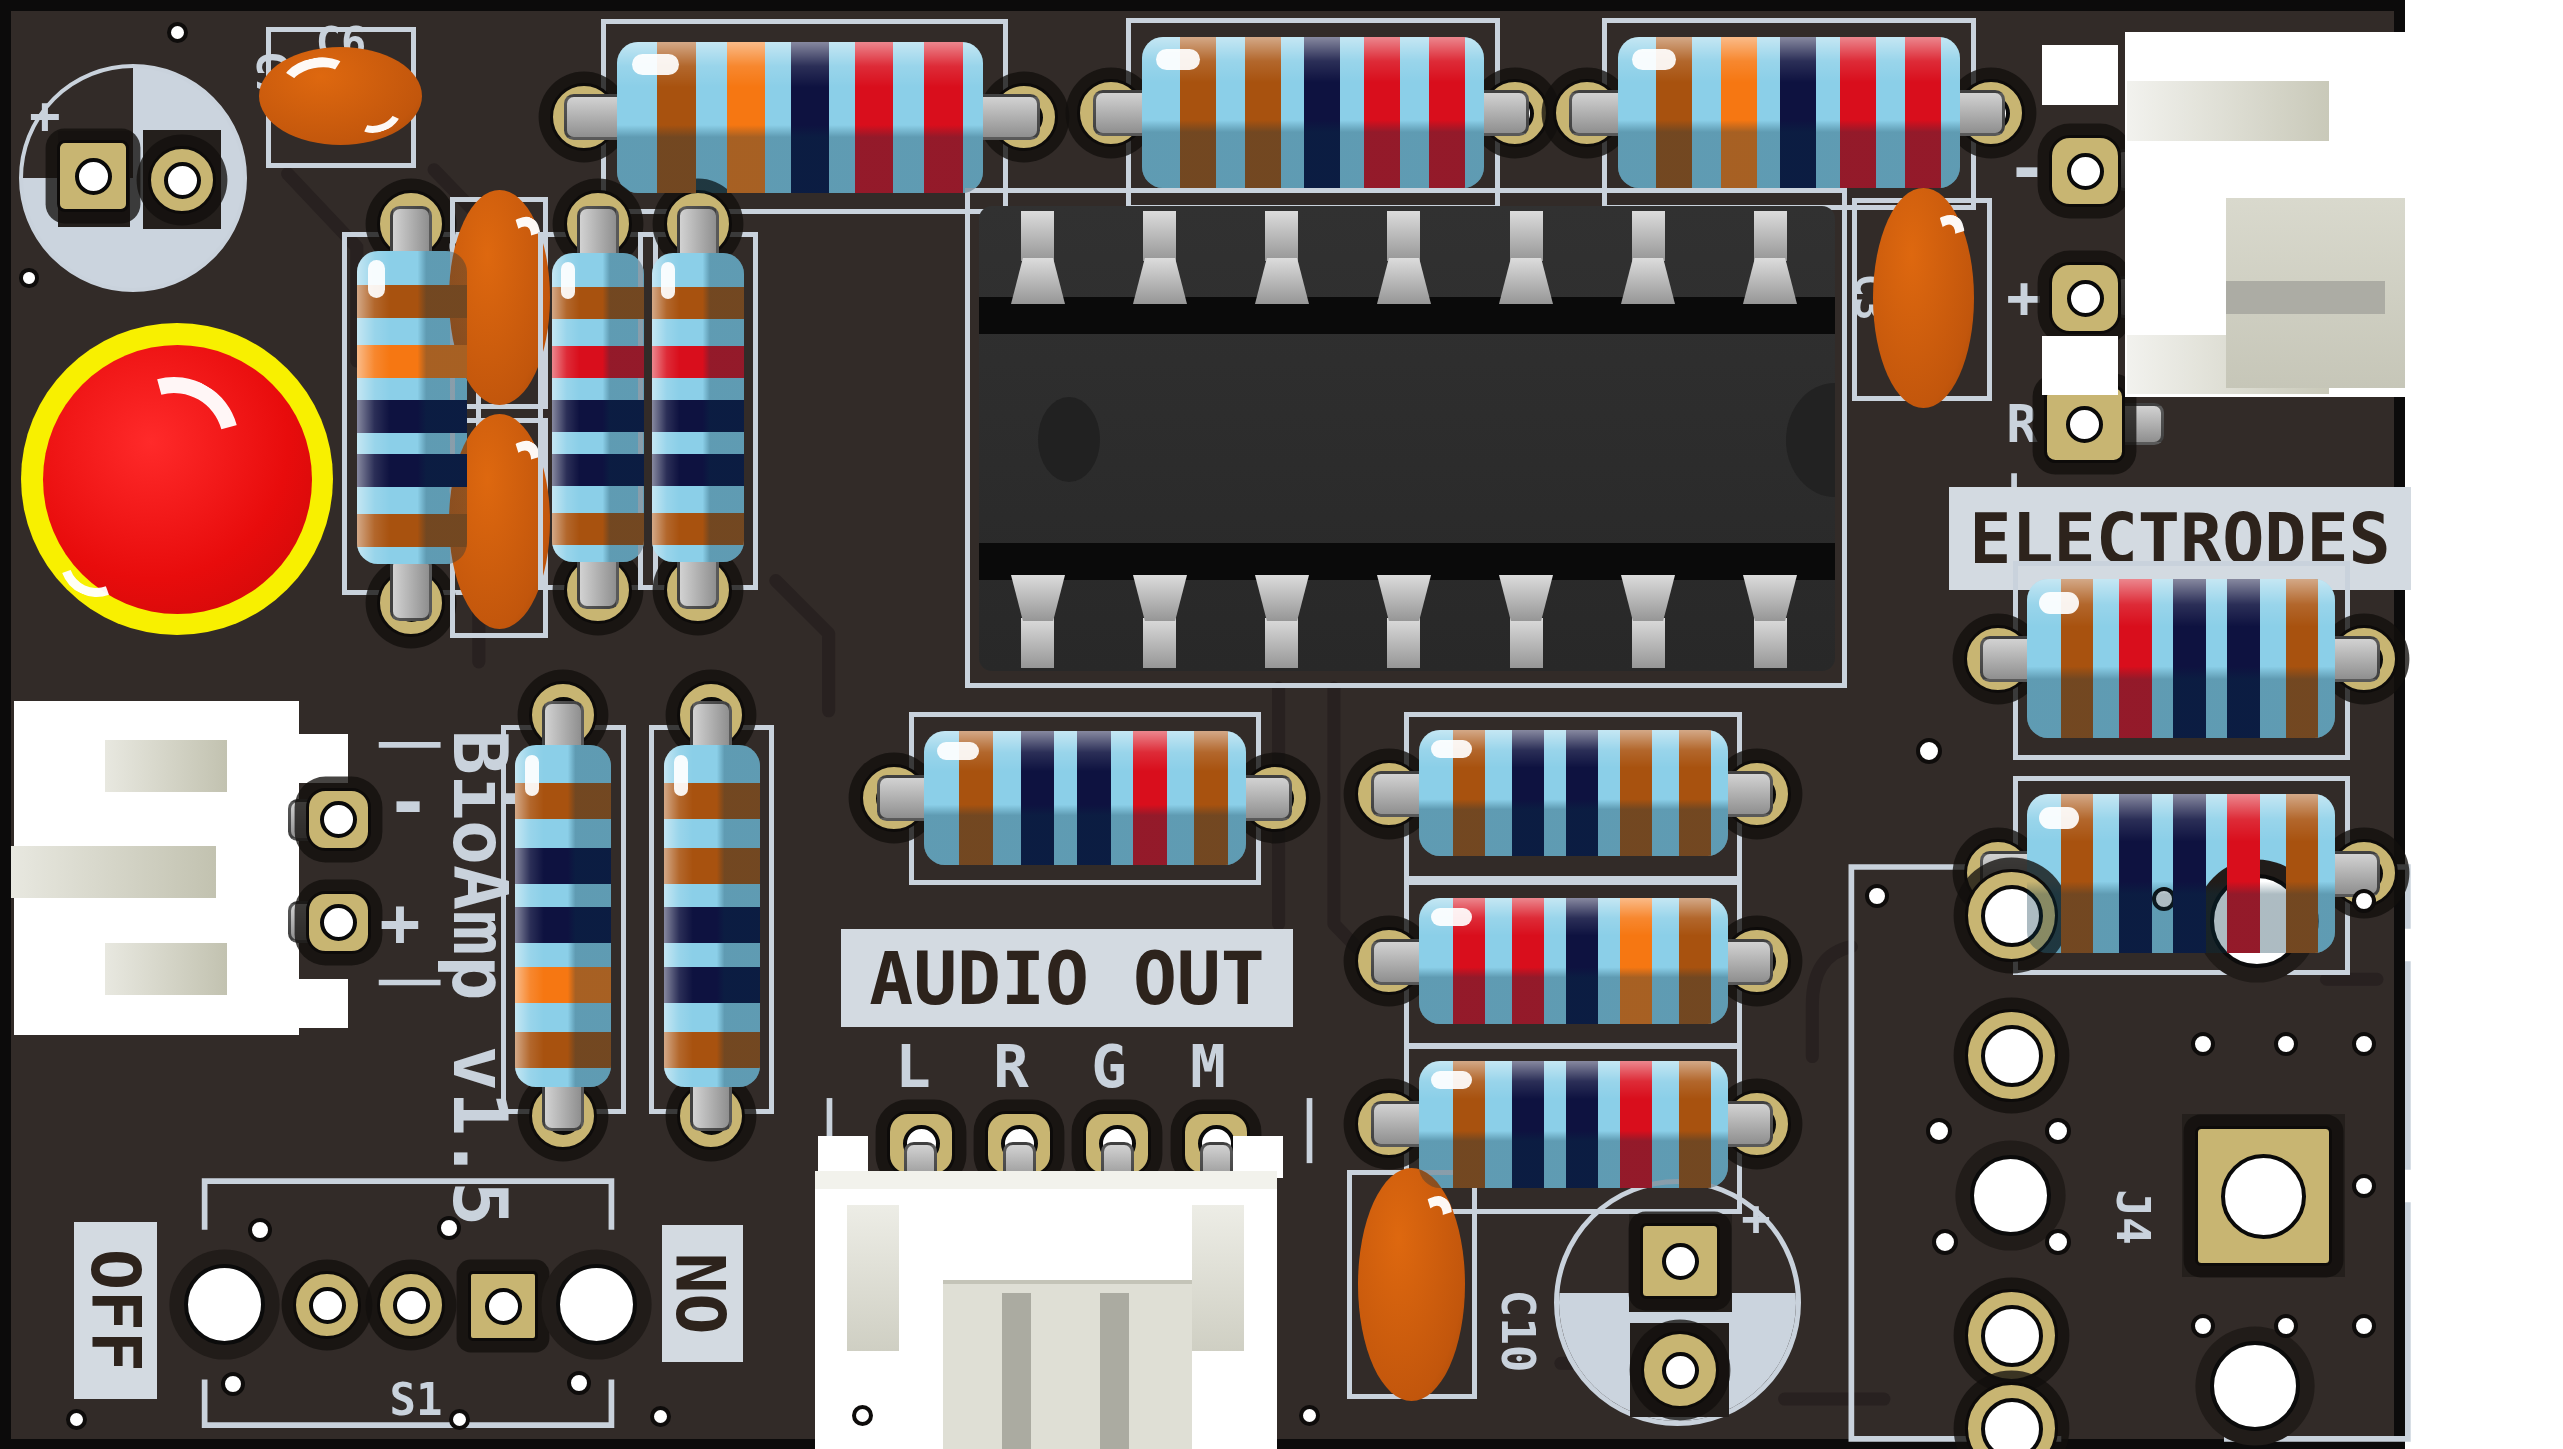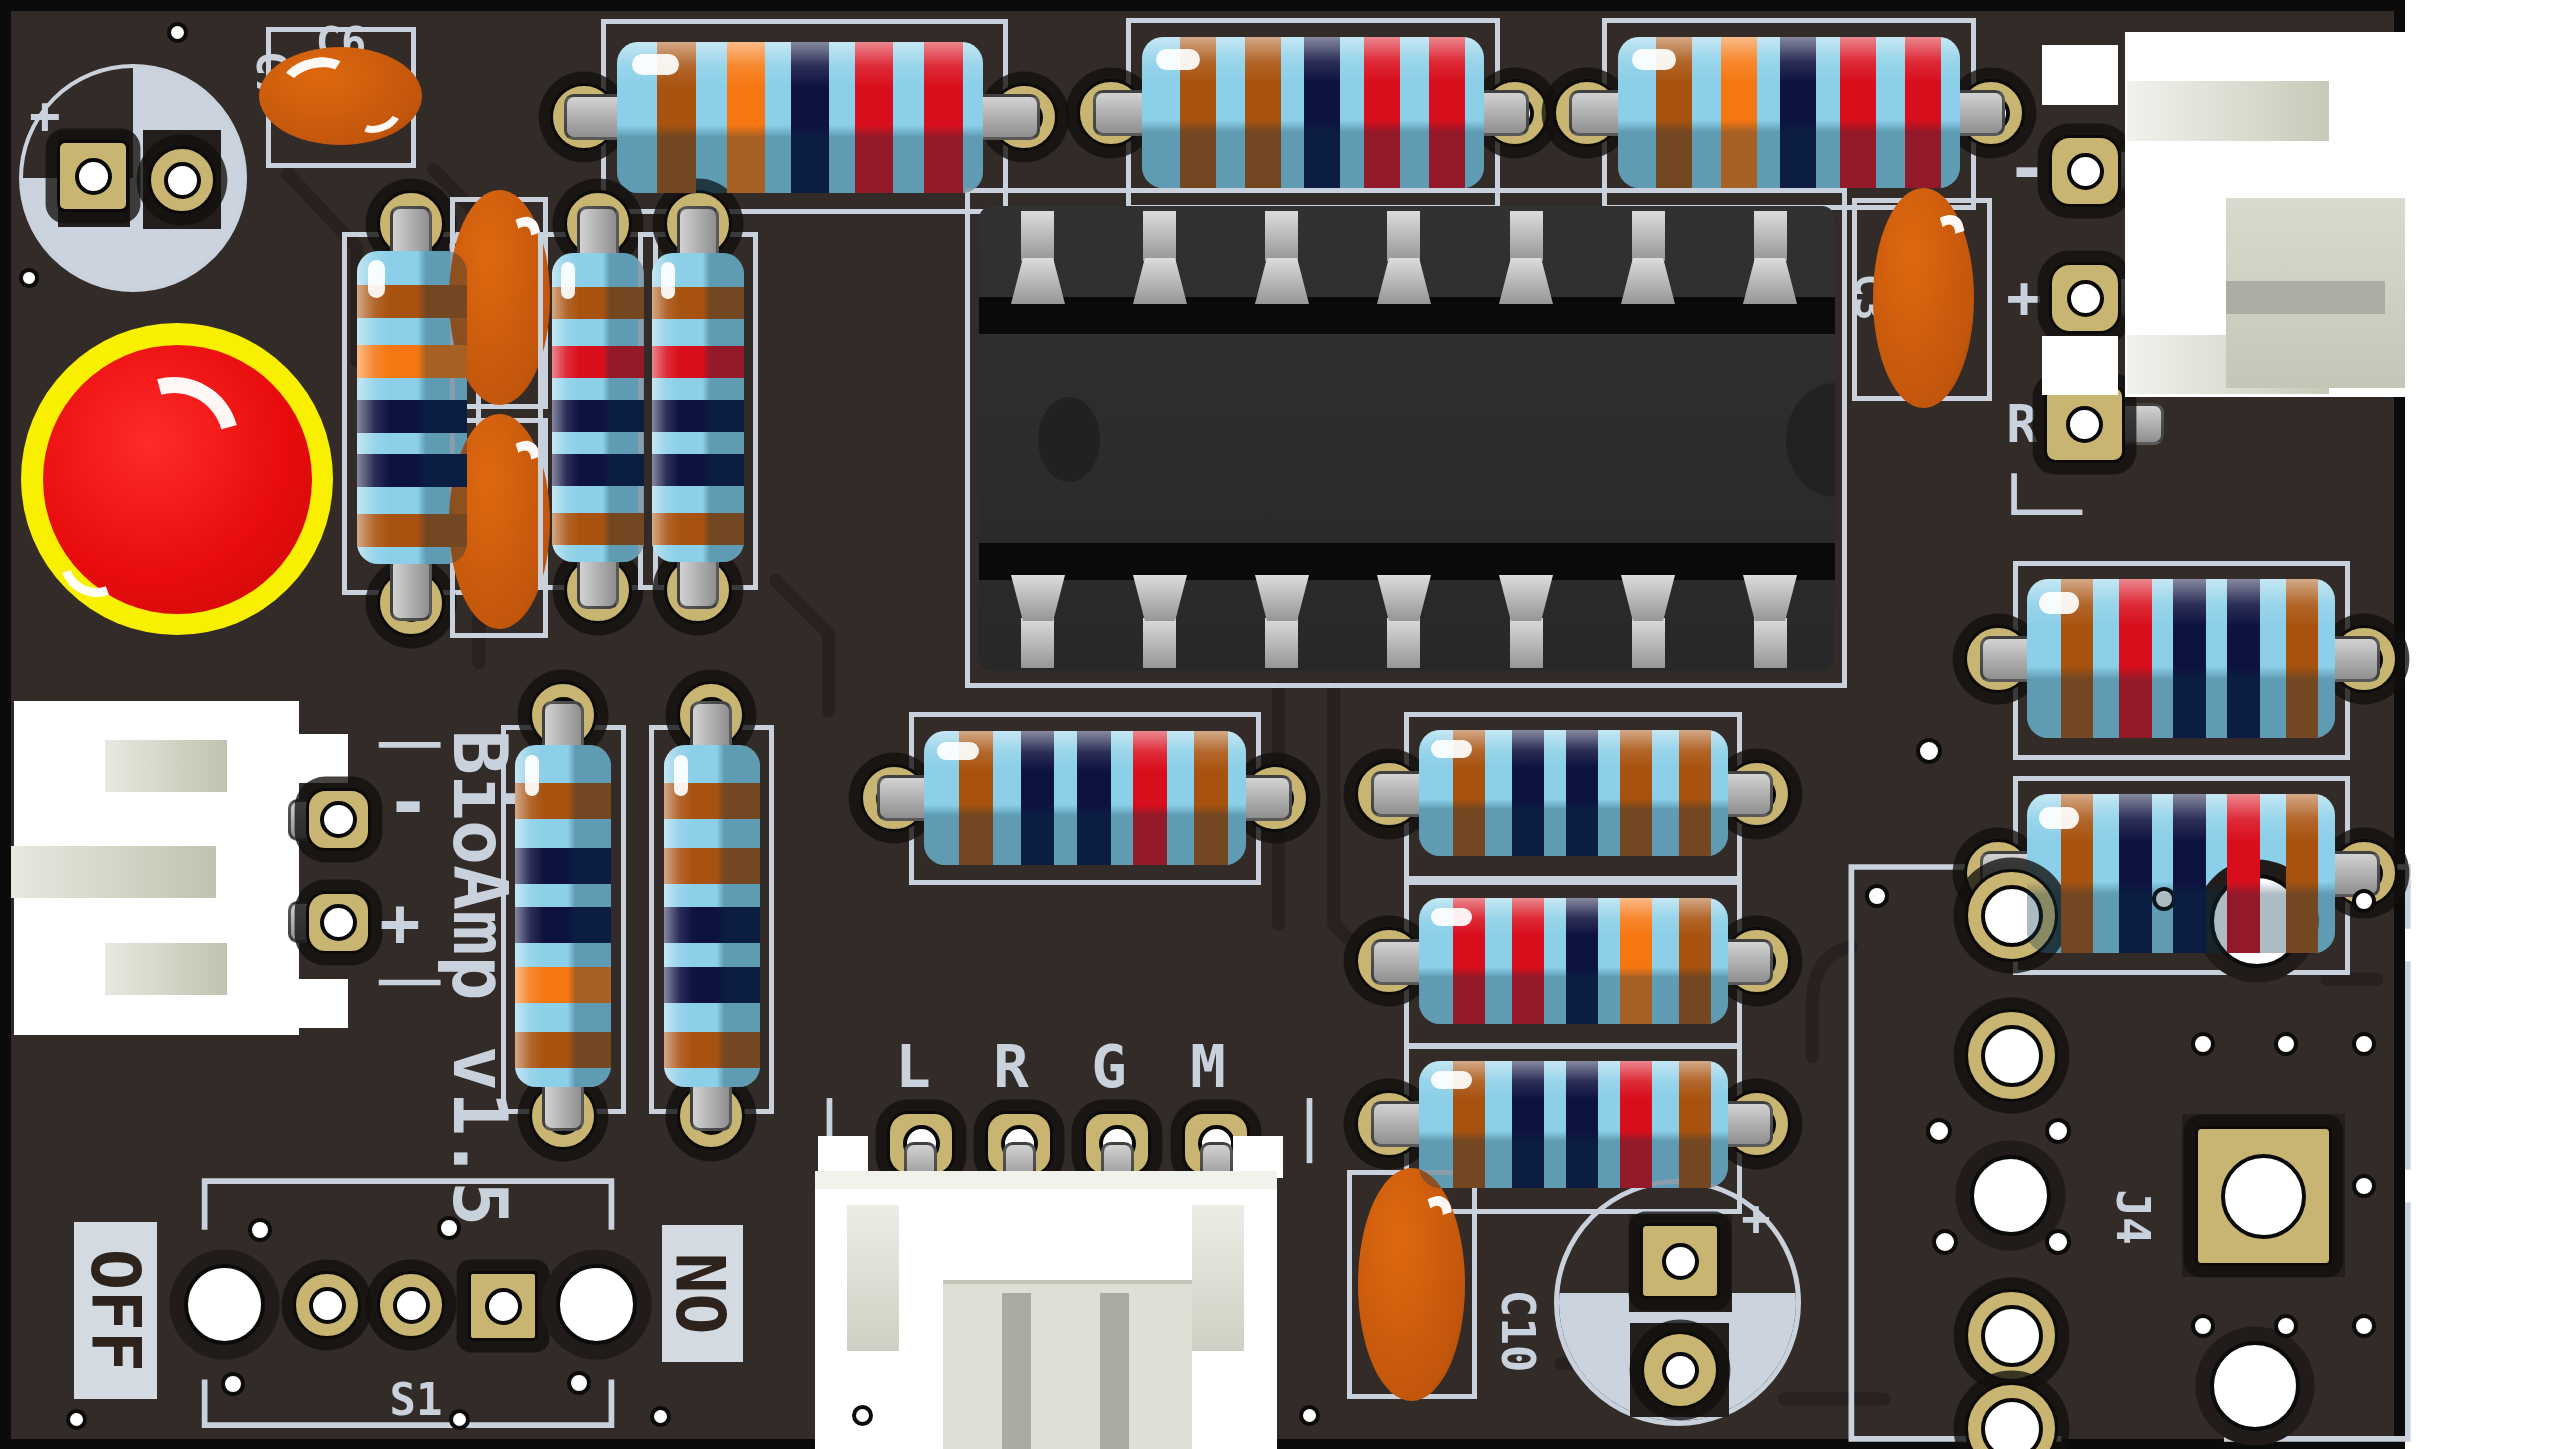--- a/index.html
+++ b/index.html
@@ -277,20 +277,23 @@
     </div>
 
   <div class="whitebody" style="left:2031px;top:34px;width:76px;height:60px"></div>
   <div class="whitebody" style="left:2031px;top:325px;width:76px;height:59px"></div>
   <div class="whitebody" style="left:2114px;top:21px;width:280px;height:365px"></div>
   <div class="abs" style="left:2116px;top:70px;width:202px;height:60px;background:linear-gradient(90deg,#f2f2ee,#c9c9b9)"></div>
   <div class="abs" style="left:2116px;top:324px;width:202px;height:59px;background:linear-gradient(90deg,#f2f2ee,#c9c9b9)"></div>
   <div class="abs" style="left:2215px;top:187px;width:179px;height:190px;background:linear-gradient(180deg,#D9D9CD,#C6C6B8)"></div>
   <div class="abs" style="left:2215px;top:270px;width:159px;height:33px;background:#ACACA4"></div>
 
+  <div class="labelbox" style="left:1938px;top:476px;width:462px;height:103px;font-size:70px">
+      <span>ELECTRODES</span>
+    </div>
 
   <div class="box" style="left:2002px;top:550px;width:337px;height:199px"></div>
   <div class="pring" style="left:1953px;top:614px">
       <div class="hole"></div>
     </div>
   <div class="pring" style="left:2319px;top:614px">
       <div class="hole"></div>
     </div>
   <div class="lead" style="left:1969px;top:625px;width:78px;height:46px"></div>
   <div class="lead" style="left:2291px;top:625px;width:78px;height:46px"></div>
@@ -454,20 +457,23 @@
   <div class="lead" style="left:1360px;top:1090px;width:78px;height:46px"></div>
   <div class="lead" style="left:1684px;top:1090px;width:78px;height:46px"></div>
   <div class="res res-h" style="left:1408px;top:1050px;width:309px;height:127px">
       <div class="band" style="background: rgb(168, 82, 15); left: 11%; width: 10.5%; top: -2%; bottom: -2%;"></div>
       <div class="band" style="background: rgb(14, 18, 64); left: 30%; width: 10.5%; top: -2%; bottom: -2%;"></div>
       <div class="band" style="background: rgb(14, 18, 64); left: 47.5%; width: 10.5%; top: -2%; bottom: -2%;"></div>
       <div class="band" style="background: rgb(217, 14, 28); left: 65%; width: 10.5%; top: -2%; bottom: -2%;"></div>
       <div class="band" style="background: rgb(168, 82, 15); left: 84%; width: 10.5%; top: -2%; bottom: -2%;"></div>
     </div>
 
+  <div class="labelbox" style="left:830px;top:918px;width:452px;height:98px;font-size:73px">
+      <span>AUDIO OUT</span>
+    </div>
   <div class="silktext" style="left:902px;top:1055px;font-size:59px">L</div>
   <div class="silktext" style="left:1000px;top:1055px;font-size:59px">R</div>
   <div class="silktext" style="left:1098px;top:1055px;font-size:59px">G</div>
   <div class="silktext" style="left:1197px;top:1055px;font-size:59px">M</div>
   <div class="psq" style="left:876px;top:1100px;width:68px;height:65px;border-radius:21px">
       <div class="hole"></div>
     </div>
   <div class="psq" style="left:974px;top:1100px;width:68px;height:65px;border-radius:21px">
       <div class="hole"></div>
     </div>

